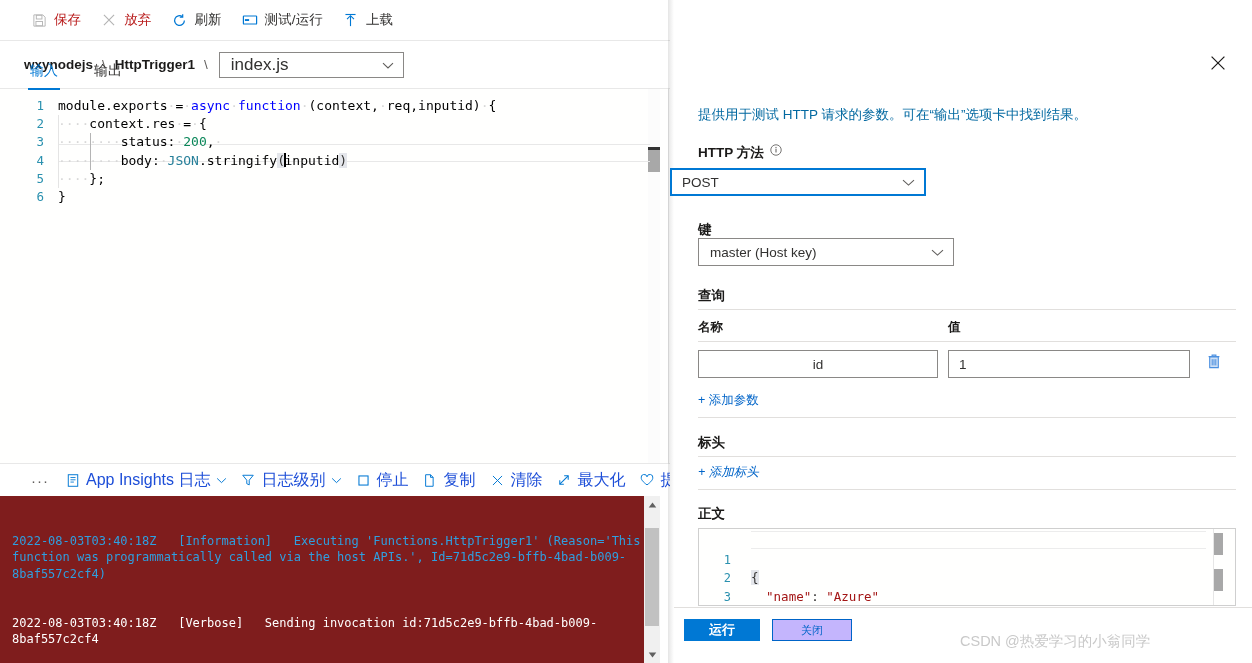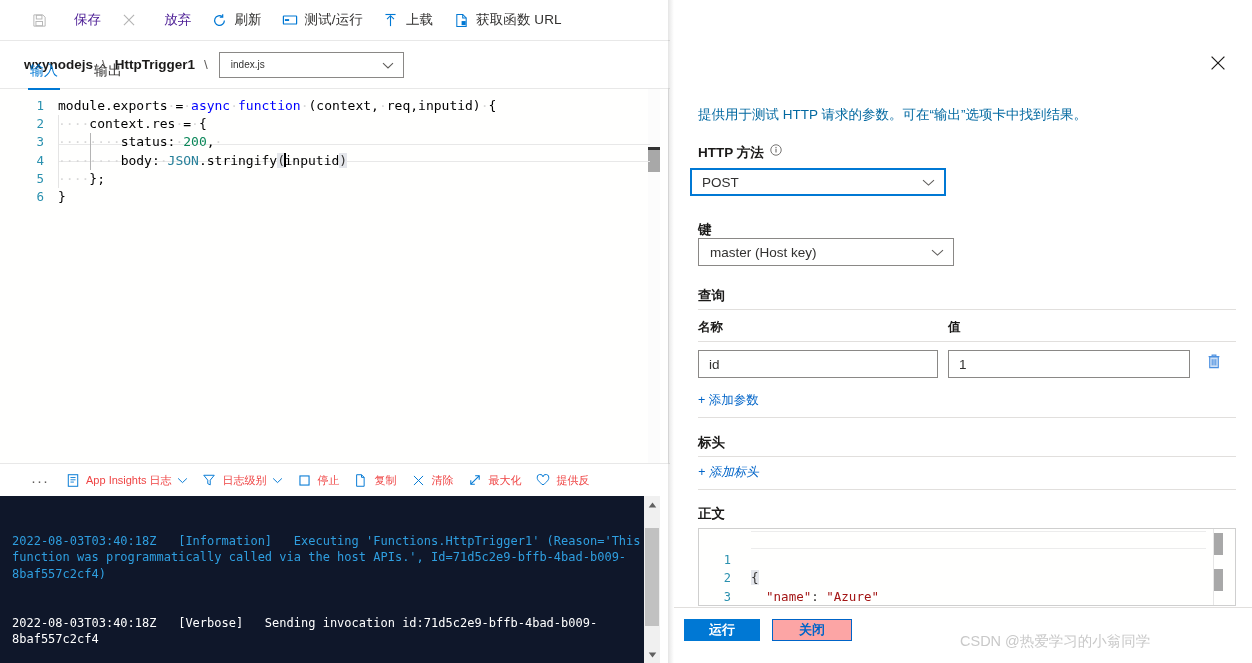--- a/index.html
+++ b/index.html
@@ -38,21 +38,21 @@
     white-space: nowrap;
   }
   .cmd.disabled { cursor: default; }
   .cmd-ico {
     width: 18px; height: 18px;
     margin-right: 6px;
     display: inline-flex; align-items: center; justify-content: center;
     flex: none;
   }
   .cmd-lbl { font-size: 13.5px; color: #323130; letter-spacing: 0.1px; }
-  .cmd.disabled .cmd-lbl { color: #4c1d95; margin-left: 20px; }
+  .cmd.disabled .cmd-lbl { color: #b91c1c; }
 
   
   #breadcrumb-row {
     position: absolute; left: 0; top: 41px;
     width: 670px; height: 48px;
     display: flex; align-items: center;
     padding-left: 24px;
     border-bottom: 1px solid #e8e8e8;
     background: #fff;
   }
@@ -61,21 +61,21 @@
   #file-select {
     width: 185px; height: 26px;
     border: 1px solid #8a8886;
     background: #fff;
     display: flex; align-items: center;
     padding: 0 8px 0 11px;
     margin-left: 2px;
     cursor: pointer;
     position: relative;
   }
-  #file-select .fs-label { font-size: 10px; color: #323130; font-weight: 400; }
+  #file-select .fs-label { font-size: 17px; color: #323130; font-weight: 400; }
   #file-select .fs-chev { position: absolute; right: 9px; top: 50%; transform: translateY(-50%); }
 
   
   #code-editor {
     position: absolute; left: 0; top: 89px;
     width: 670px; height: 374px;
     background: #fffffe;
     overflow: hidden;
   }
   .code-line {
@@ -146,34 +146,34 @@
   .lcmd {
     display: flex; align-items: center;
     height: 28px; padding: 0 6px 0 4px;
     margin-right: 3px; cursor: pointer; white-space: nowrap;
   }
   .lcmd-ico {
     width: 17px; height: 17px; margin-right: 5px;
     display: inline-flex; align-items: center; justify-content: center;
     flex: none;
   }
-  .lcmd-lbl { font-size: 11px; color: #ef4444; }
+  .lcmd-lbl { font-size: 16px; color: #1d4ed8; }
   .lcmd-chev { margin-left: 5px; display: inline-flex; }
   #ellipsis-btn {
     width: 28px; height: 28px; margin: 0 6px 0 26px;
     display: flex; align-items: center; justify-content: center;
     cursor: pointer; color: #605e5c; font-size: 15px; letter-spacing: 1px;
     flex: none;
   }
 
   
   #console {
     position: absolute; left: 0; top: 496px;
     width: 670px; height: 167px;
-    background: #0f172a;
+    background: #7f1d1d;
     overflow: hidden;
   }
   #console-text {
     position: absolute; left: 12px; top: 4px;
     width: 632px;
     font-family: "DejaVu Sans Mono", "Liberation Mono", monospace;
     font-size: 12px; line-height: 16.4px;
     white-space: pre-wrap; word-break: break-word;
   }
   .log-info { color: #2f9fe0; }
@@ -310,24 +310,24 @@
   #btn-run {
     position: absolute; left: 684px; top: 619px;
     width: 76px; height: 22px;
     background: #0078d4; color: #ffffff;
     display: flex; align-items: center; justify-content: center;
     font-size: 13px; font-weight: 700; cursor: pointer;
   }
   #btn-close {
     position: absolute; left: 772px; top: 619px;
     width: 80px; height: 22px;
-    background: #fca5a5; color: #0064c8;
+    background: #c4b5fd; color: #0064c8;
     border: 1px solid #0064c8;
     display: flex; align-items: center; justify-content: center;
-    font-size: 13px; font-weight: 700; cursor: pointer;
+    font-size: 11px; font-weight: 400; cursor: pointer;
   }
   #watermark {
     position: absolute; left: 960px; top: 632px;
     font-size: 14.5px; color: #c9c9c9; white-space: nowrap;
   }
 </style>
 </head>
 <body>
 
 <div id="left-pane">
@@ -378,30 +378,20 @@
       <span class="cmd-ico">
         <svg width="15" height="15" viewBox="0 0 16 16">
             <path d="M8 14 L8 3.2" stroke="#0078d4" stroke-width="1.2" fill="none"></path>
             <path d="M4.3 6.6 L8 2.9 L11.7 6.6" stroke="#0078d4" stroke-width="1.2" fill="none"></path>
             <path d="M2.6 1.6 L13.4 1.6" stroke="#0078d4" stroke-width="1.2"></path>
           </svg>
       </span>
       <span class="cmd-lbl">上载</span>
     </div>
 
-    <div class="cmd">
-      <span class="cmd-ico">
-        <svg width="15" height="15" viewBox="0 0 16 16">
-            <path d="M3 1.6 h6.3 L13 5.3 V14.4 H3 Z" fill="none" stroke="#0078d4" stroke-width="1.1"></path>
-            <path d="M9.3 1.6 V5.3 H13" fill="none" stroke="#0078d4" stroke-width="1.1"></path>
-            <rect x="8.1" y="8.6" width="4.4" height="4.4" fill="#0078d4"></rect>
-          </svg>
-      </span>
-      <span class="cmd-lbl">获取函数 URL</span>
-    </div>
   </div>
 
   <div id="breadcrumb-row">
     <span class="bc-seg">wxynodejs</span>
     <span class="bc-sep">\</span>
     <span class="bc-seg">HttpTrigger1</span>
     <span class="bc-sep">\</span>
     <div id="file-select">
       <span class="fs-label">index.js</span>
       <span class="fs-chev">
@@ -579,21 +569,21 @@
 
 <div class="p-label" style="left:698px; top:144px;">
   <span>HTTP 方法</span><span style="margin-left:2px;vertical-align:1px;">
     <svg width="12" height="12" viewBox="0 0 14 14">
         <circle cx="7" cy="7" r="6.1" fill="none" stroke="#605e5c" stroke-width="1"></circle>
         <rect x="6.4" y="5.6" width="1.2" height="4.3" fill="#605e5c"></rect>
         <rect x="6.4" y="3.4" width="1.2" height="1.4" fill="#605e5c"></rect>
       </svg>
   </span>
 </div>
-<div class="p-field focused" style="left:690px; top:168px; width:256px;">
+<div class="p-field focused" style="left:670px; top:168px; width:256px;">
   <span>POST</span>
   <span class="chev">
     <svg width="13" height="8" viewBox="0 0 13 8">
         <path d="M1 1.6 L6.5 6.6 L12 1.6" stroke="#605e5c" stroke-width="1.1" fill="none"></path>
       </svg>
   </span>
 </div>
 
 <div class="p-label" style="left:698px; top:221px;">键</div>
 <div class="p-field" style="left:698px; top:238px; width:256px;">
@@ -603,21 +593,21 @@
         <path d="M1 1.6 L6.5 6.6 L12 1.6" stroke="#605e5c" stroke-width="1.1" fill="none"></path>
       </svg>
   </span>
 </div>
 
 <div class="p-label" style="left:698px; top:287px;">查询</div>
 <div class="hrule" style="left:698px; top:309px; width:538px;"></div>
 <div class="col-hdr" style="left:698px; top:319px;">名称</div>
 <div class="col-hdr" style="left:948px; top:319px;">值</div>
 <div class="hrule" style="left:698px; top:341px; width:538px;"></div>
-<div class="p-input" style="left:698px; top:350px; width:240px;">
+<div class="p-input" style="left:698px; top:350px; width:240px;justify-content:center;">
   <span>id</span>
 </div>
 <div class="p-input" style="left:948px; top:350px; width:242px;">
   <span>1</span>
 </div>
 <div id="del-btn">
   <span>
     <svg width="16" height="17" viewBox="0 0 16 17">
         <path d="M2.6 3.6 h10.8" stroke="#4a8fe0" stroke-width="1.2"></path>
         <path d="M6.1 3.3 V2.1 h3.8 V3.3" fill="none" stroke="#4a8fe0" stroke-width="1.1"></path>

